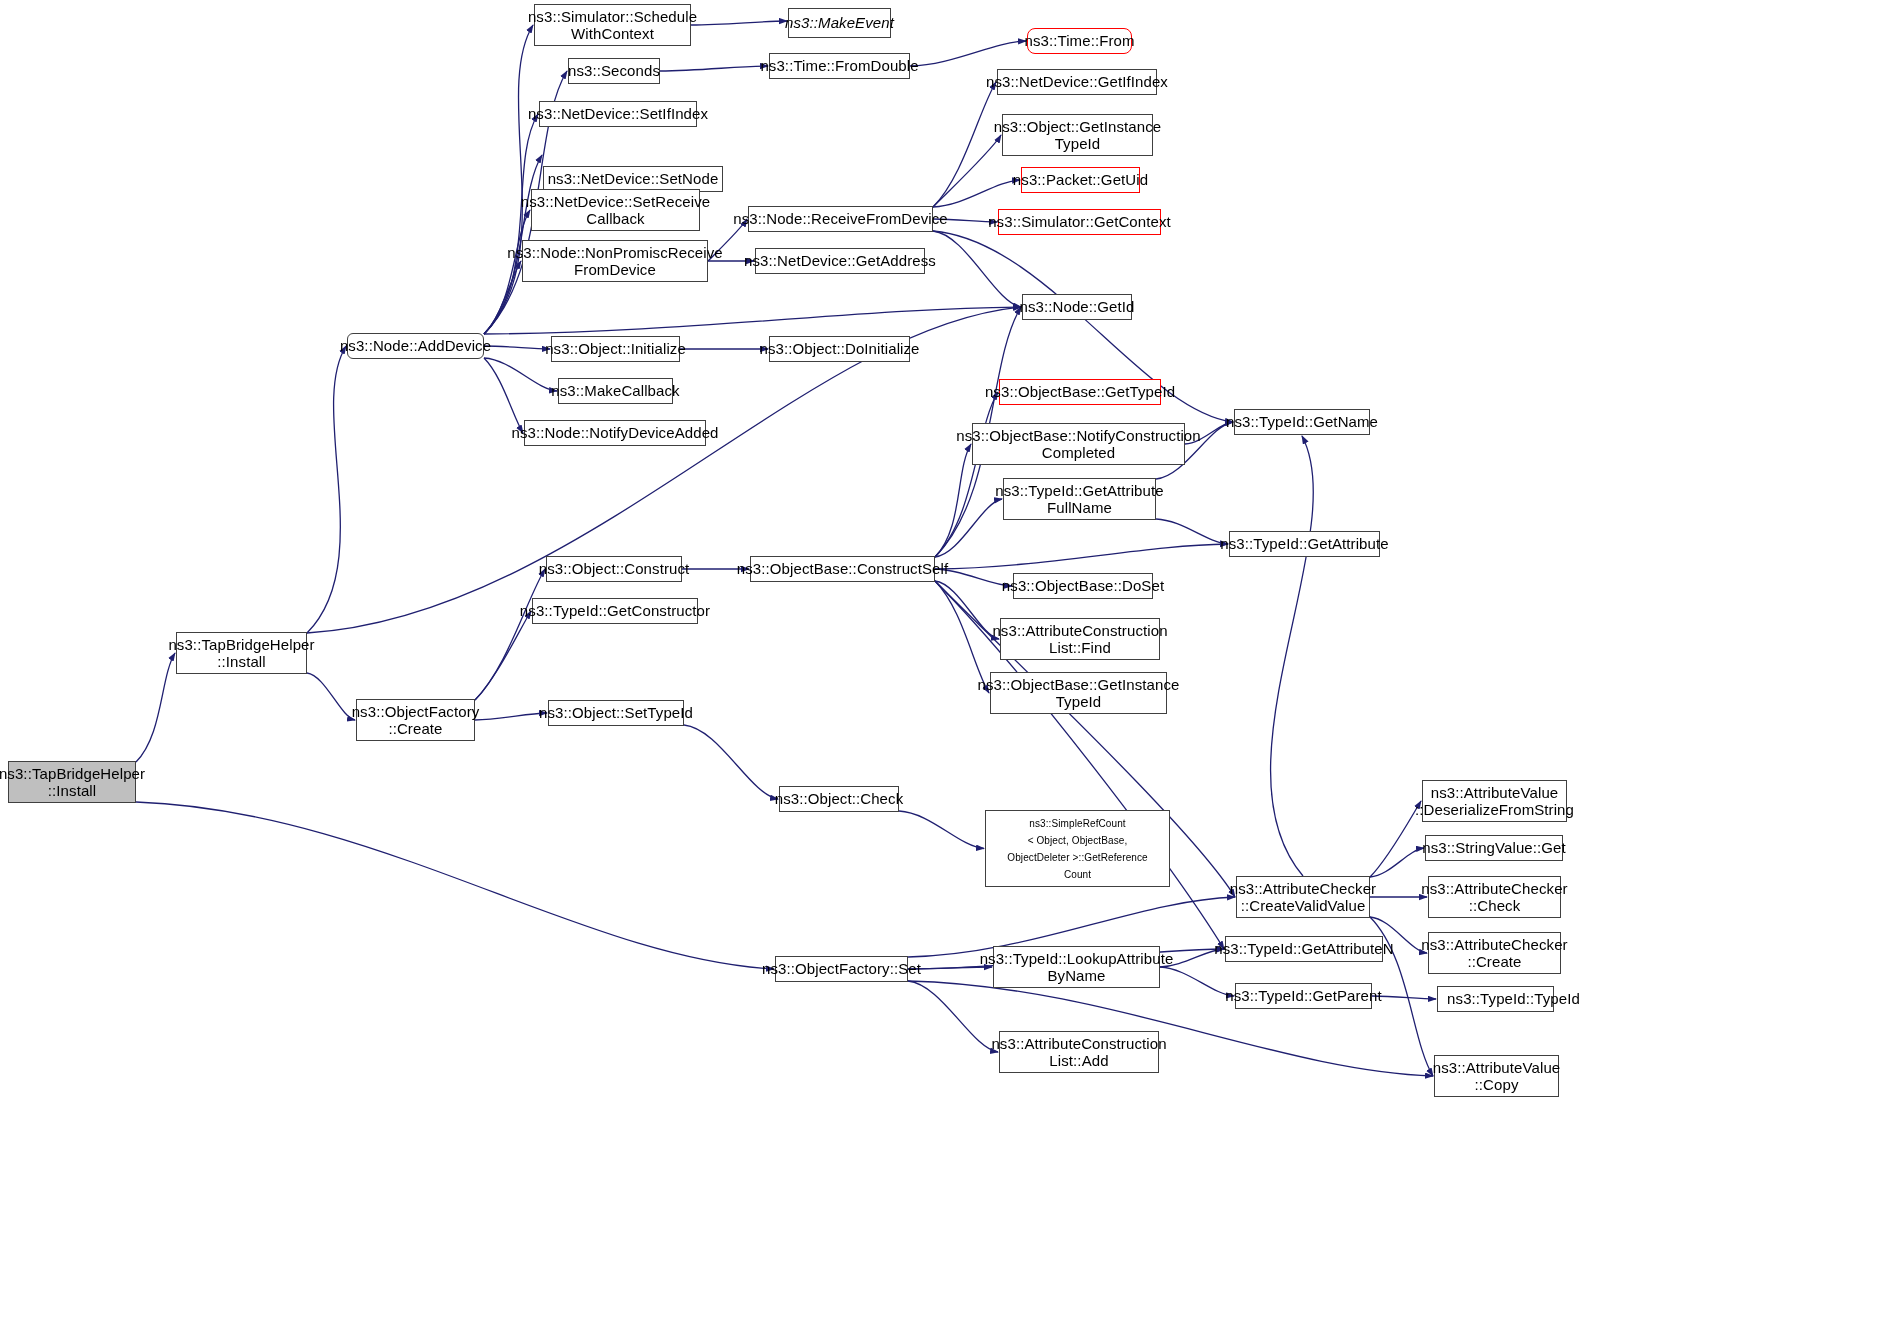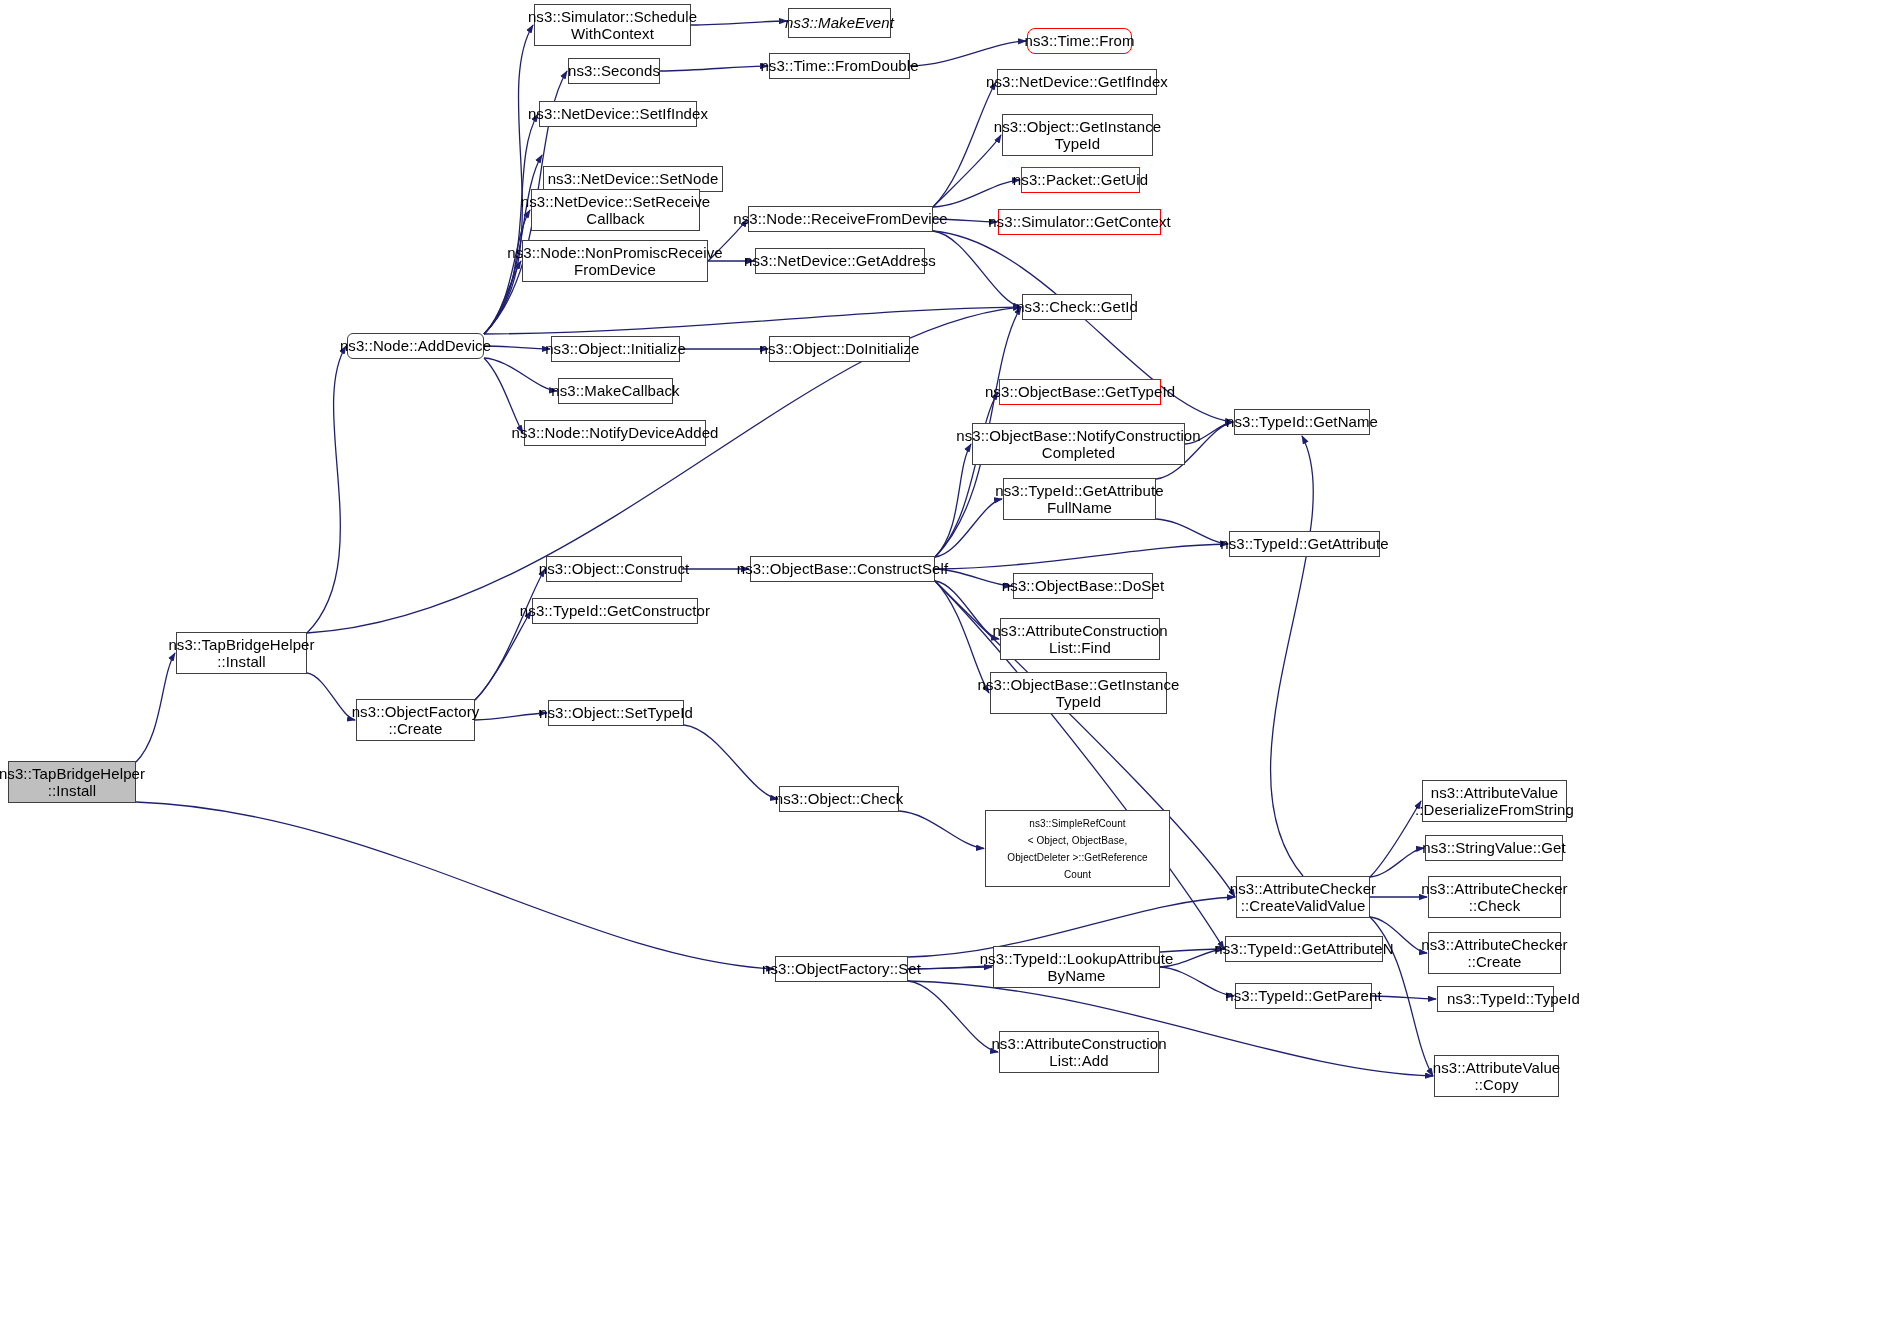--- a/index.html
+++ b/index.html
@@ -133,21 +133,21 @@
       <div class="node thick" style="left: 748px; top: 206px; width: 185px; height: 26px;">ns3::Node::ReceiveFromDevice</div>
       <div class="node thick" style="left: 755px; top: 248px; width: 170px; height: 26px;">ns3::NetDevice::GetAddress</div>
       <div class="node thick" style="left: 769px; top: 336px; width: 141px; height: 26px;">ns3::Object::DoInitialize</div>
       <div class="node thick" style="left: 750px; top: 556px; width: 185px; height: 26px;">ns3::ObjectBase::ConstructSelf</div>
       <div class="node red" style="left: 1027px; top: 28px; width: 105px; height: 26px; border-radius: 8px;">ns3::Time::From</div>
       <div class="node thick" style="left: 997px; top: 69px; width: 160px; height: 26px;">ns3::NetDevice::GetIfIndex</div>
       <div class="node thick" style="left: 1002px; top: 114px; width: 151px; height: 42px;">ns3::Object::GetInstance
 TypeId</div>
       <div class="node red" style="left: 1021px; top: 167px; width: 119px; height: 26px;">ns3::Packet::GetUid</div>
       <div class="node red" style="left: 998px; top: 209px; width: 163px; height: 26px;">ns3::Simulator::GetContext</div>
-      <div class="node thick" style="left: 1022px; top: 294px; width: 110px; height: 26px;">ns3::Check::GetId</div>
+      <div class="node thick" style="left: 1022px; top: 294px; width: 110px; height: 26px;">ns3::Node::GetId</div>
       <div class="node red" style="left: 999px; top: 379px; width: 162px; height: 26px;">ns3::ObjectBase::GetTypeId</div>
       <div class="node thick" style="left: 972px; top: 423px; width: 213px; height: 42px;">ns3::ObjectBase::NotifyConstruction
 Completed</div>
       <div class="node thick" style="left: 1003px; top: 478px; width: 153px; height: 42px;">ns3::TypeId::GetAttribute
 FullName</div>
       <div class="node thick" style="left: 1013px; top: 573px; width: 140px; height: 26px;">ns3::ObjectBase::DoSet</div>
       <div class="node thick" style="left: 1000px; top: 618px; width: 160px; height: 42px;">ns3::AttributeConstruction
 List::Find</div>
       <div class="node thick" style="left: 990px; top: 672px; width: 177px; height: 42px;">ns3::ObjectBase::GetInstance
 TypeId</div>

